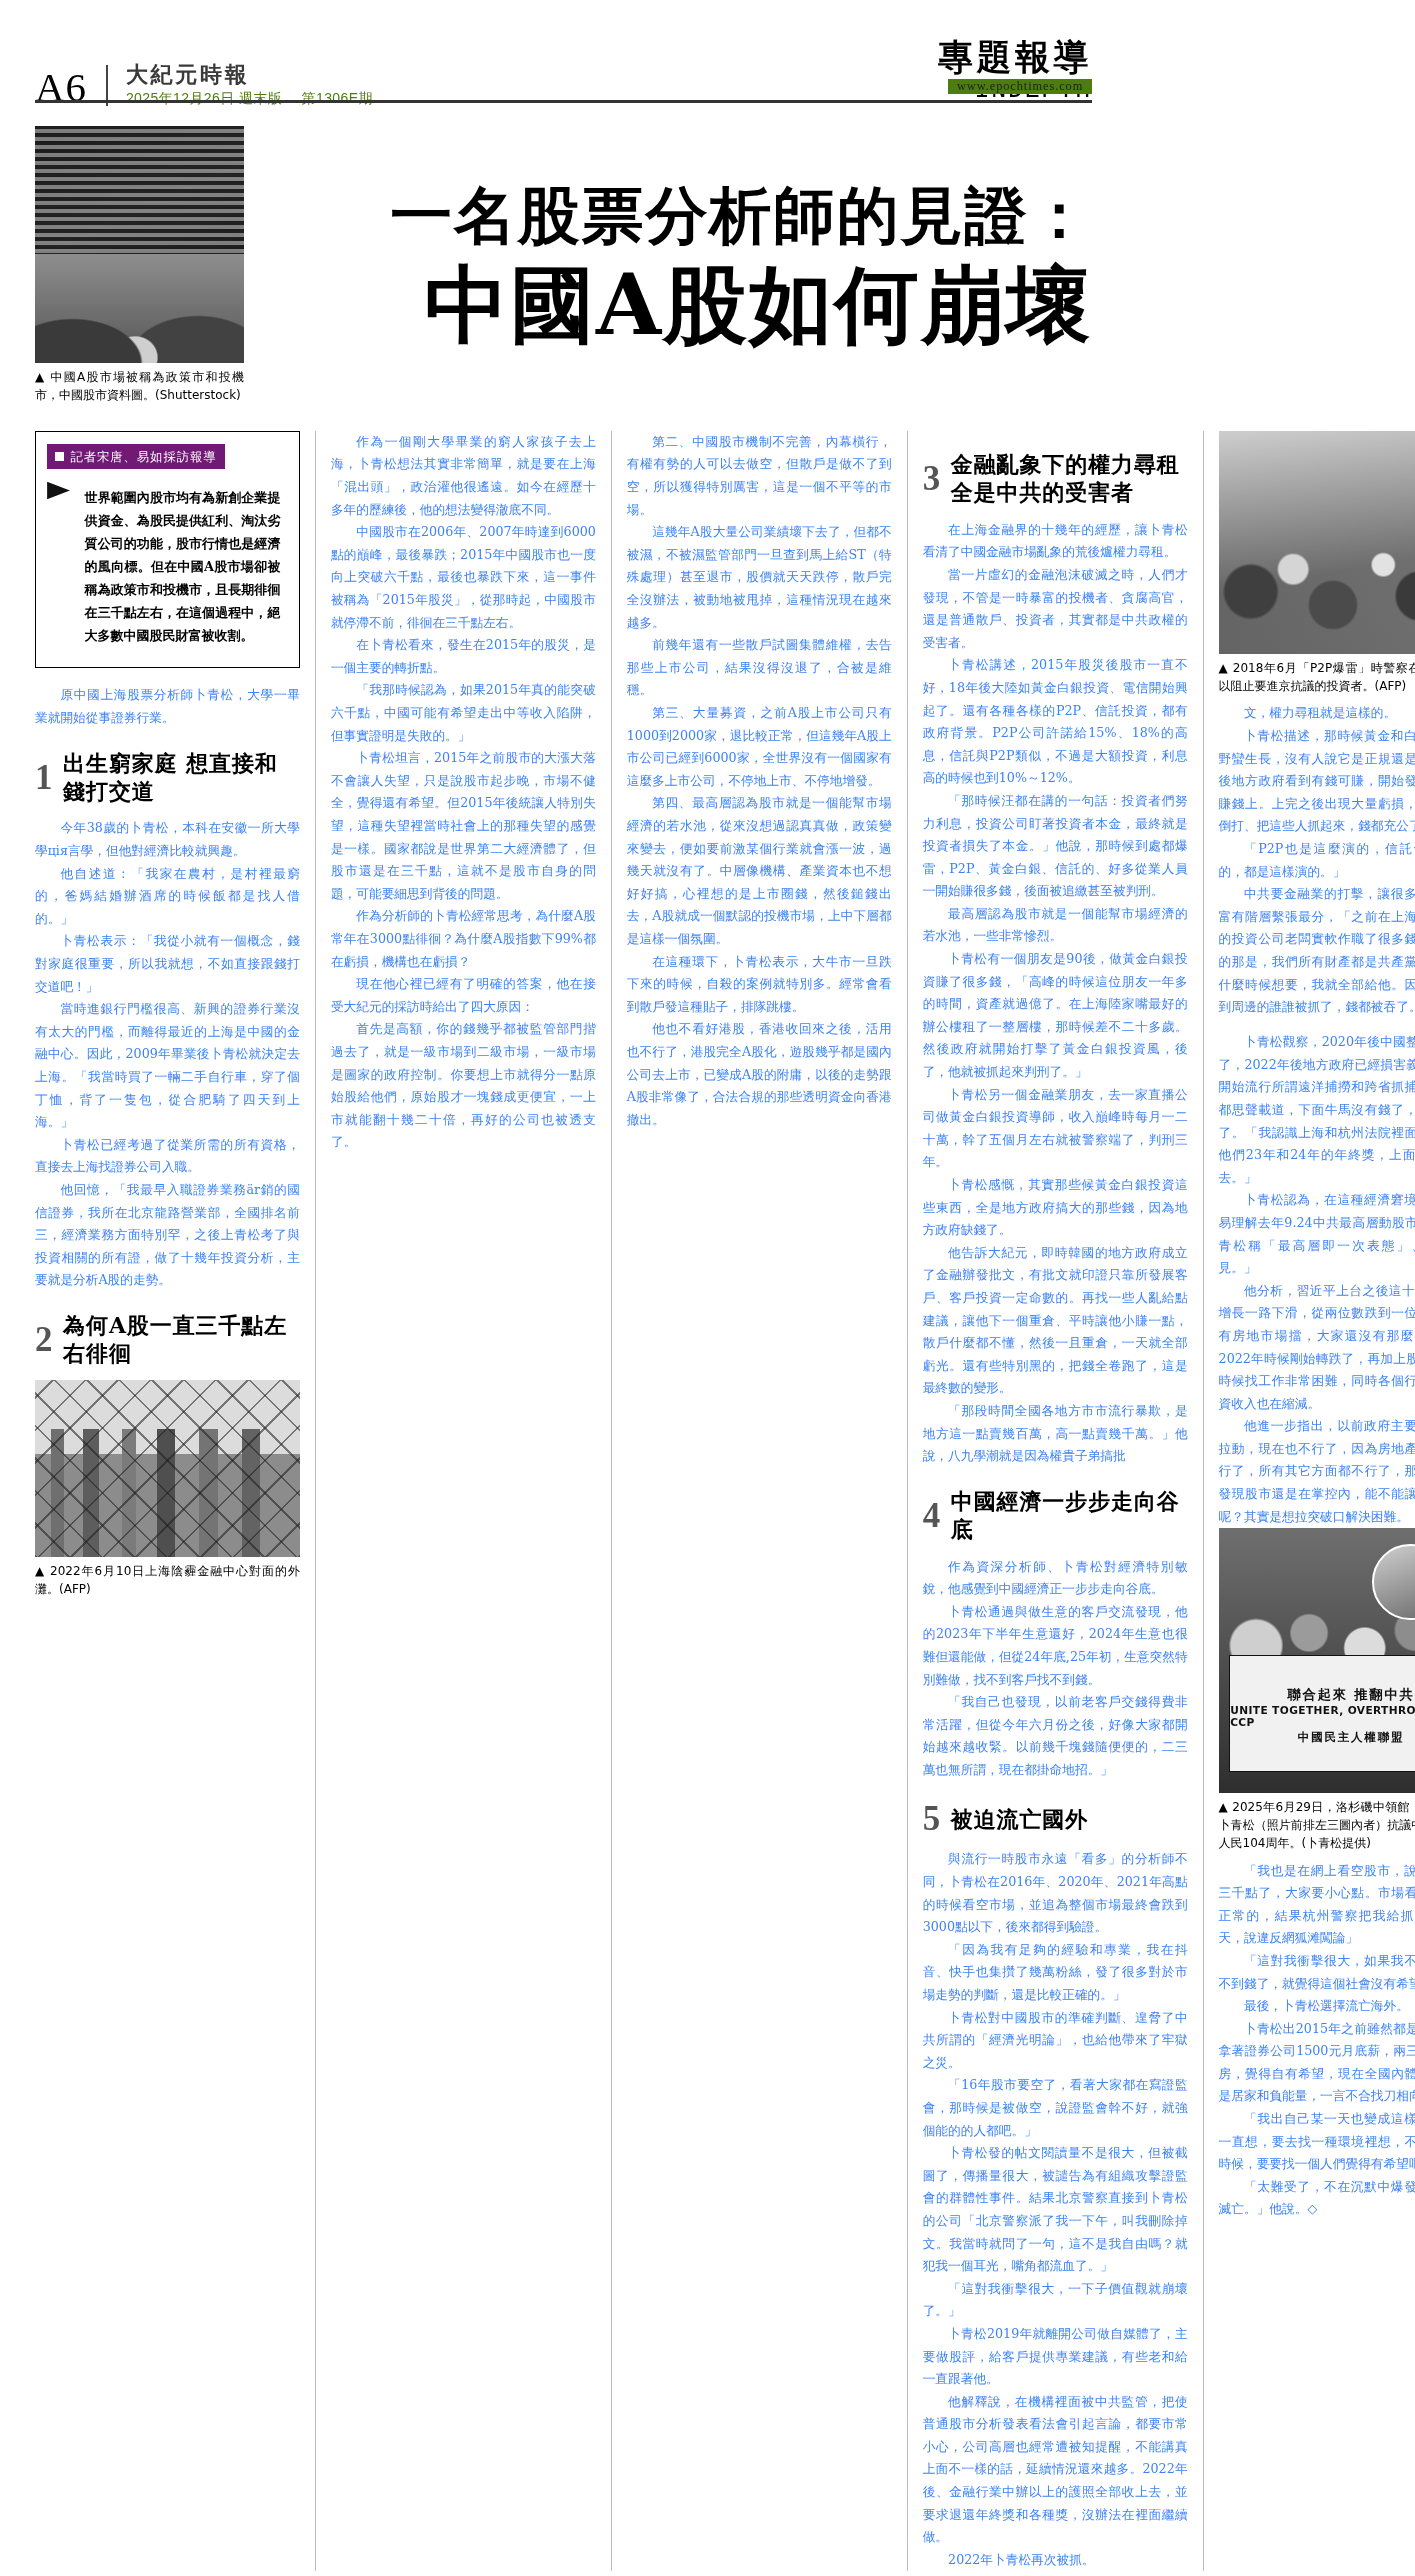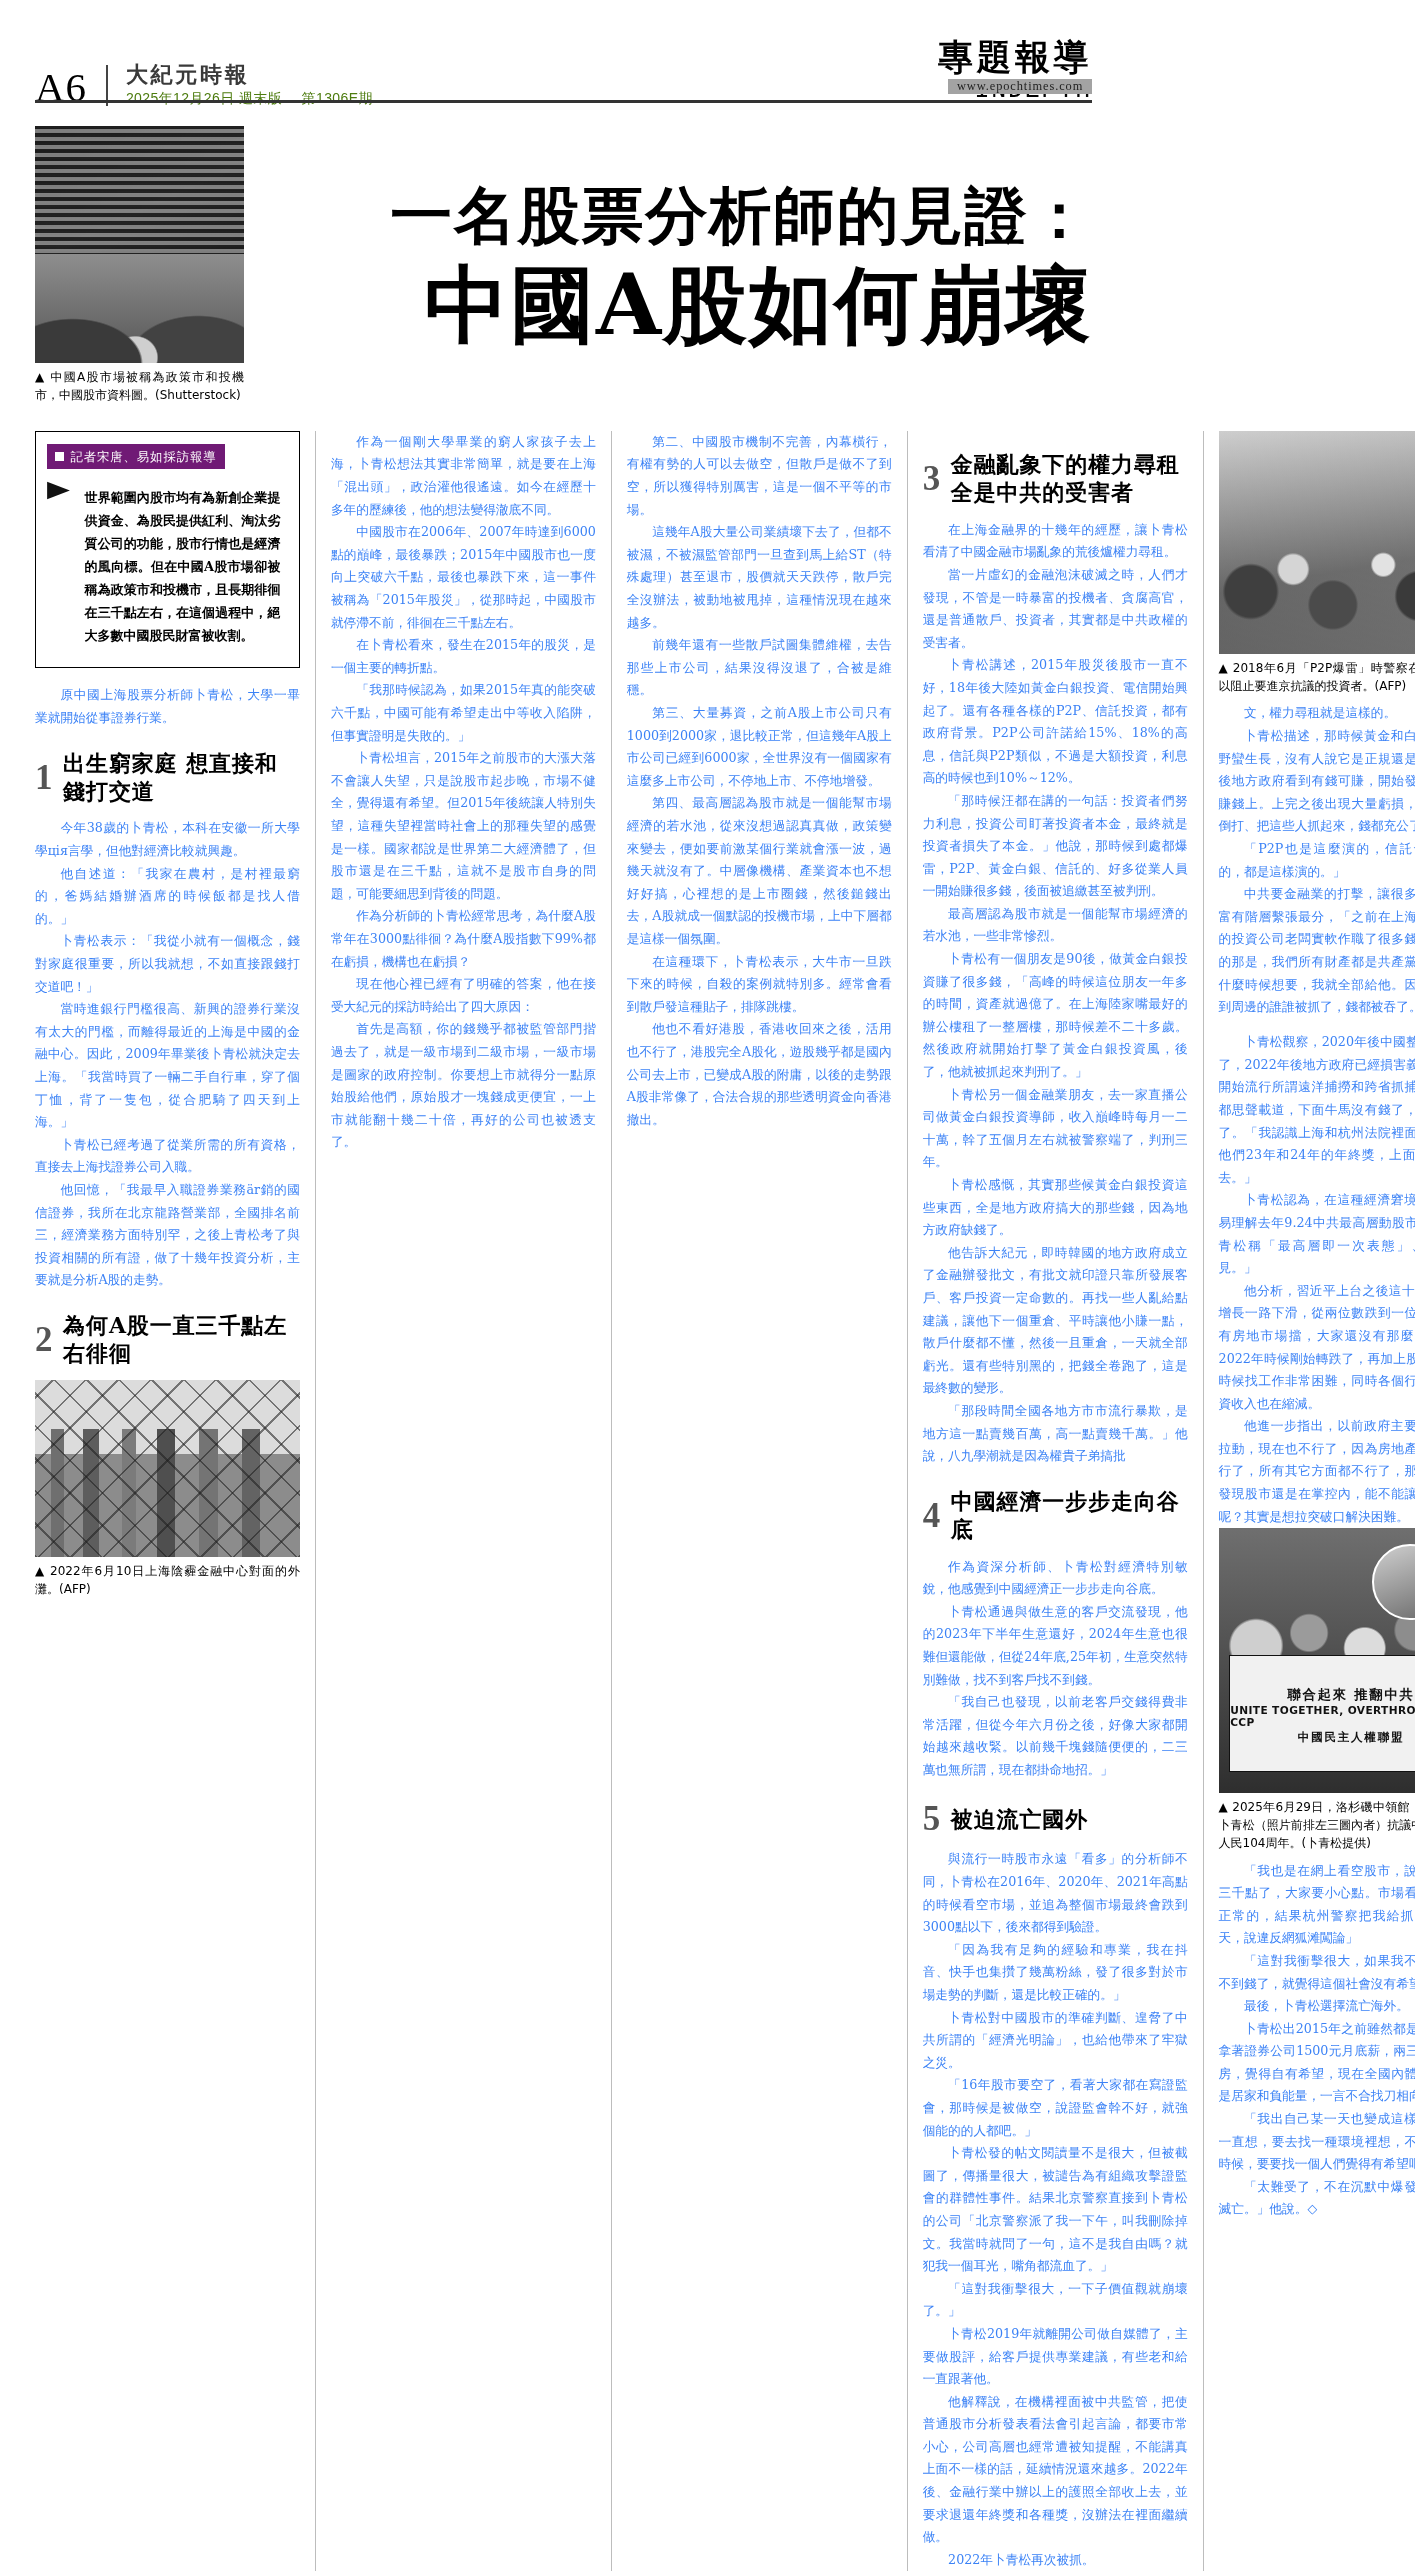--- a/index.html
+++ b/index.html
@@ -37,21 +37,21 @@
     position:absolute; left:0; right:0; top:-3.5px;
     text-align:right; pointer-events:none;
   }
   .section-title {
     font-family:"DejaVu Serif","Liberation Serif",serif;
     font-size:35px; font-weight:bold; letter-spacing:3.5px; line-height:42px;
   }
   .section-domain {
     font-family:"Liberation Serif",serif;
     font-size:12.4px; letter-spacing:0.9px; color:#222; margin-top:1.8px;
-    background:#a3a3a3; display:inline-block; padding:0 8.8px; position:relative; z-index:2;
+    background:#4d7c0f; display:inline-block; padding:0 8.8px; position:relative; z-index:2;
   }
   .indepth {
     margin-left:auto; font-family:Liberation Mono, monospace;
     font-size:25px; letter-spacing:1.8px; align-self:flex-end; padding-bottom:3.5px;
   }
   .masthead-rule { height:2.7px; background:#333; margin-top:-9.7px; position:relative; z-index:1;}
   .masthead-rule .thin { height:0.9px; background:#333; margin-top:1.8px; }
 
   
   .headzone { display:flex; margin-top:23px; }

